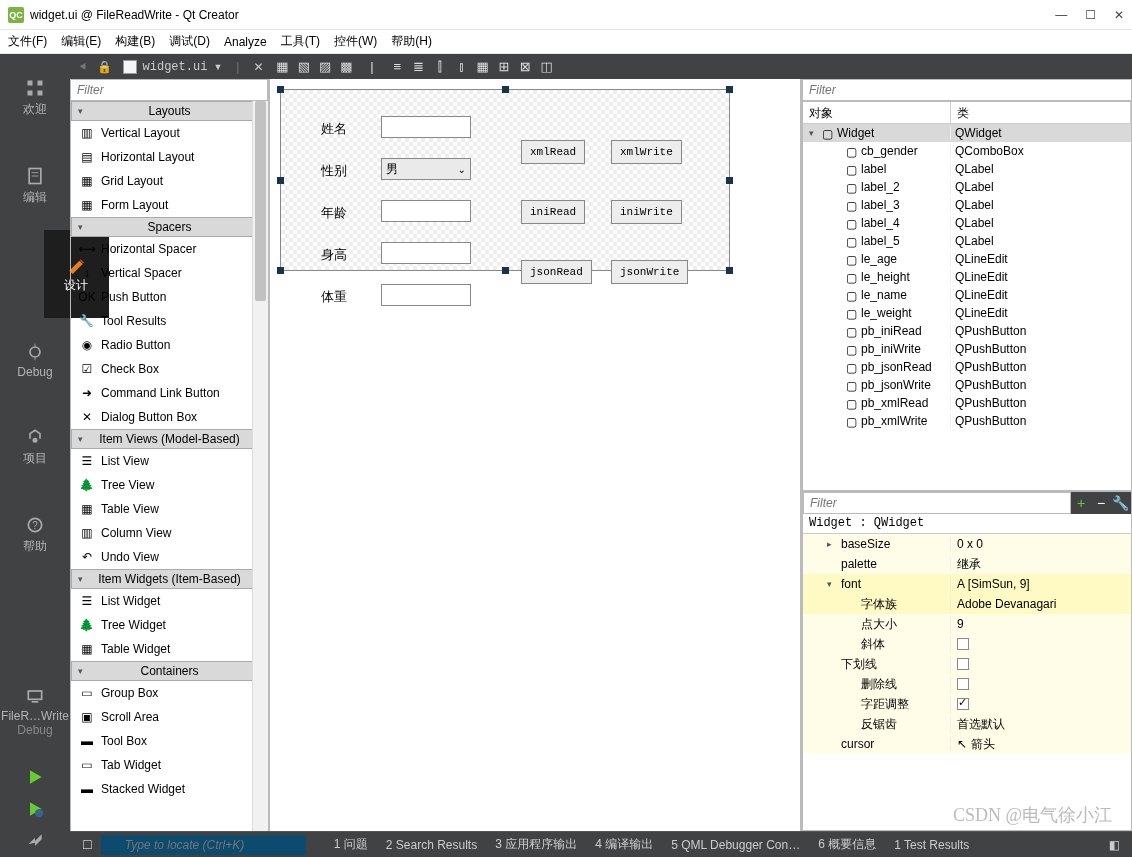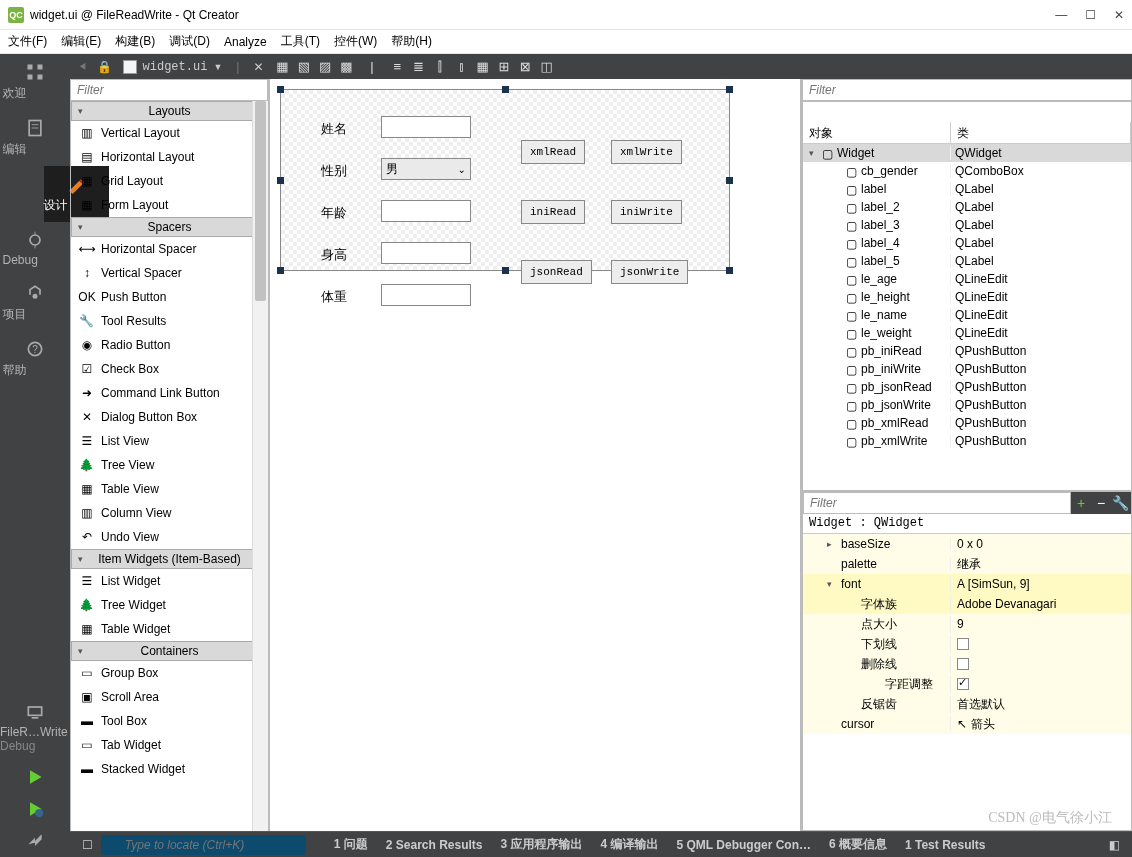--- a/index.html
+++ b/index.html
@@ -5,21 +5,21 @@
 * { box-sizing: border-box; margin: 0; padding: 0; font-family: "Microsoft YaHei", "SimSun", Arial, sans-serif; font-size: 12px; }
 body { width: 1132px; height: 857px; background: #fff; overflow: hidden; display: flex; flex-direction: column; }
 .titlebar { height: 30px; background: #fff; display: flex; align-items: center; padding: 0 8px; border-bottom: 1px solid #e5e5e5; }
 .titlebar .icon { width: 16px; height: 16px; background: #7cb342; border-radius: 2px; color: #fff; font-size: 9px; font-weight: bold; display: flex; align-items: center; justify-content: center; margin-right: 6px; }
 .title { flex: 1; color: #000; }
 .winbtns { display: flex; gap: 18px; color: #444; }
 .winbtns span { cursor: default; }
 .menubar { height: 24px; background: #fff; display: flex; align-items: center; padding: 0 8px; gap: 14px; color: #000; border-bottom: 1px solid #e5e5e5; }
 .main { flex: 1; display: flex; min-height: 0; }
 .leftbar { width: 70px; background: #404244; display: flex; flex-direction: column; align-items: center; color: #b3b3b3; font-size: 11px; }
-.lb-item { width: 100%; padding: 8px 0; text-align: left; }
+.lb-item { width: 100%; padding: 24px 0; text-align: center; }
 .lb-item.active { background: #1e1e1e; color: #fff; margin-left: 41px; }
 .lb-icon { display: block; margin: 0 auto 3px; width: 24px; height: 20px; }
 .lb-icon svg { width: 100%; height: 100%; }
 .lb-sep { flex: 1; }
 .lb-bottom { width: 100%; }
 .lb-bottom .bitem { width: 100%; height: 32px; display: flex; align-items: center; justify-content: center; }
 .workarea { flex: 1; display: flex; flex-direction: column; min-width: 0; }
 .filetab { height: 25px; background: #404244; display: flex; align-items: center; padding: 0 8px; gap: 10px; color: #ccc; }
 .ft-doc { display:flex; align-items:center; gap:6px; }
 .ft-icon { width:14px; height:14px; background:#f5f5f5; border:1px solid #999; display:inline-block; }
@@ -46,21 +46,21 @@
 .h-bl{bottom:-4px;left:-4px;} .h-bm{bottom:-4px;left:50%;margin-left:-3px;} .h-br{bottom:-4px;right:-4px;}
 .fld-label { position: absolute; font-family: SimSun; font-size: 13px; color: #000; }
 .fld-input { position: absolute; height: 22px; width: 90px; background: #fff; border: 1px solid #888; }
 .fld-combo { position: absolute; height: 22px; width: 90px; background: #eaeaea; border: 1px solid #888; display: flex; align-items: center; padding: 0 4px; font-family: SimSun; }
 .fld-combo::after { content: "⌄"; margin-left: auto; font-size: 10px; }
 .fld-btn { position: absolute; height: 24px; padding: 0 8px; background: #ededed; border: 1px solid #888; font-family: "Courier New", monospace; font-size: 11px; display:flex; align-items:center; }
 
 .rightcol { width: 330px; display: flex; flex-direction: column; }
 .obj-filter, .prop-filter { height: 22px; border: 1px solid #bbb; padding: 2px 6px; color: #888; font-style: italic; background:#fff; }
 .obj-tree { flex: 0 0 390px; border: 1px solid #bbb; overflow: hidden; }
-.tree-head { display: flex; height: 22px; border-bottom: 1px solid #ccc; margin-top: 20px; }
+.tree-head { display: flex; height: 22px; border-bottom: 1px solid #ccc; }
 .tree-head div { padding: 3px 6px; border-right: 1px solid #ccc; }
 .tree-head div:first-child { flex: 0 0 148px; }
 .tree-head div:last-child { flex: 1; }
 .tree-body { }
 .tree-row { display: flex; height: 18px; align-items: center; }
 .tree-row.top { background: #d9d9d9; }
 .tree-row > div:first-child { flex: 0 0 148px; display: flex; align-items: center; gap: 3px; border-right:1px solid #eee; }
 .tree-row > div:last-child { flex: 1; padding-left: 4px; }
 .tw-icon { width:12px; height:12px; display:inline-block; }
 .prop-pane { flex: 1; display: flex; flex-direction: column; border: 1px solid #bbb; min-height:0; }
@@ -73,24 +73,24 @@
 .prop-head div:first-child { flex: 0 0 148px; padding: 3px 6px; border-right: 1px solid #ccc; }
 .prop-head div:last-child { flex: 1; padding: 3px 6px; }
 .prop-body { flex:1; overflow:hidden; }
 .prop-row { display: flex; height: 20px; align-items: center; background: #fffde7; }
 .prop-row.changed { background: #fff9c4; }
 .prop-row > div:first-child { flex: 0 0 148px; padding-left: 4px; border-right: 1px solid #eee; display:flex; align-items:center; gap:4px; }
 .prop-row > div:last-child { flex: 1; padding-left: 6px; display:flex; align-items:center; gap:4px; }
 .chk { width:12px; height:12px; border:1px solid #888; background:#fff; display:inline-block; position:relative; }
 .chk.on::after { content:"✓"; position:absolute; top:-3px; left:0; font-size:11px; }
 .expand { font-size:9px; color:#555; display:inline-block; width:10px; }
-.sb-item { display: flex; align-items: center; gap: 4px; font-weight: bold; }
+.sb-item { display: flex; align-items: center; gap: 4px; }
 .loc-row { height: 26px; background: #404244; display: flex; align-items: center; padding: 0 12px; gap: 8px; border-top:1px solid #555;}
 .loc-input { flex: 0 0 190px; height: 20px; background: #0c4a6e; border: none; padding: 0 24px; color: #999; font-style: italic; border-radius:2px; position:relative; }
-.watermark { position:absolute; right:20px; bottom:30px; color:#bbb; font-size:14px; font-family:SimSun; pointer-events:none; }
+.watermark { position:absolute; right:20px; bottom:30px; color:#bbb; font-size:18px; font-family:SimSun; pointer-events:none; }
 </style>
 </head>
 <body>
 
 <div class="titlebar">
   <div class="icon">QC</div>
   <div class="title">widget.ui @ FileReadWrite - Qt Creator</div>
   <div class="winbtns">
     <span>—</span>
     <span>☐</span>
@@ -249,20 +249,21 @@
                 <span>Check Box</span>
               </div>
               <div class="wb-item">
                 <span class="wb-wicon">➜</span>
                 <span>Command Link Button</span>
               </div>
               <div class="wb-item">
                 <span class="wb-wicon">✕</span>
                 <span>Dialog Button Box</span>
               </div>
+              <div class="wb-header">Item Views (Model-Based)</div>
               <div class="wb-item">
                 <span class="wb-wicon">☰</span>
                 <span>List View</span>
               </div>
               <div class="wb-item">
                 <span class="wb-wicon">🌲</span>
                 <span>Tree View</span>
               </div>
               <div class="wb-item">
                 <span class="wb-wicon">▦</span>
@@ -524,33 +525,39 @@
               </div>
               <div class="prop-row changed">
                 <div style="padding-left: 44px;"><span class="expand"></span>字体族</div>
                 <div>Adobe Devanagari</div>
               </div>
               <div class="prop-row">
                 <div style="padding-left: 44px;"><span class="expand"></span>点大小</div>
                 <div>9</div>
               </div>
               <div class="prop-row">
-                <div style="padding-left: 44px;"><span class="expand"></span>下划线</div>
+                <div style="padding-left: 44px;"><span class="expand"></span>斜体</div>
+                <div>
+                  <span class="chk"></span>
+                </div>
+              </div>
+              <div class="prop-row">
+                <div style="padding-left: 24px;"><span class="expand"></span>下划线</div>
                 <div>
                   <span class="chk"></span>
                 </div>
               </div>
               <div class="prop-row">
                 <div style="padding-left: 44px;"><span class="expand"></span>删除线</div>
                 <div>
                   <span class="chk"></span>
                 </div>
               </div>
               <div class="prop-row">
-                <div style="padding-left: 68px;"><span class="expand"></span>字距调整</div>
+                <div style="padding-left: 44px;"><span class="expand"></span>字距调整</div>
                 <div>
                   <span class="chk on"></span>
                 </div>
               </div>
               <div class="prop-row">
                 <div style="padding-left: 44px;"><span class="expand"></span>反锯齿</div>
                 <div>首选默认</div>
               </div>
               <div class="prop-row">
                 <div style="padding-left: 24px;"><span class="expand"></span>cursor</div>

